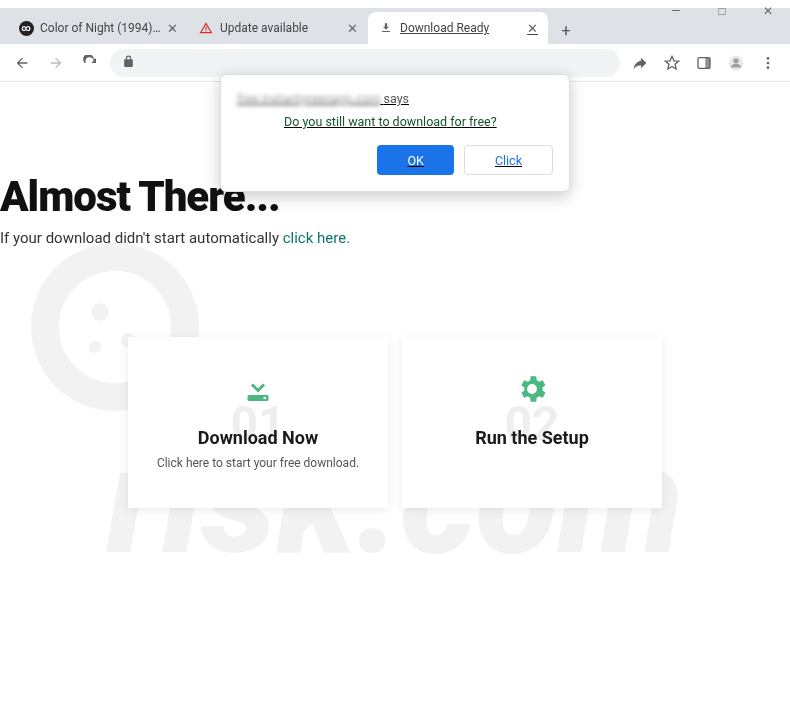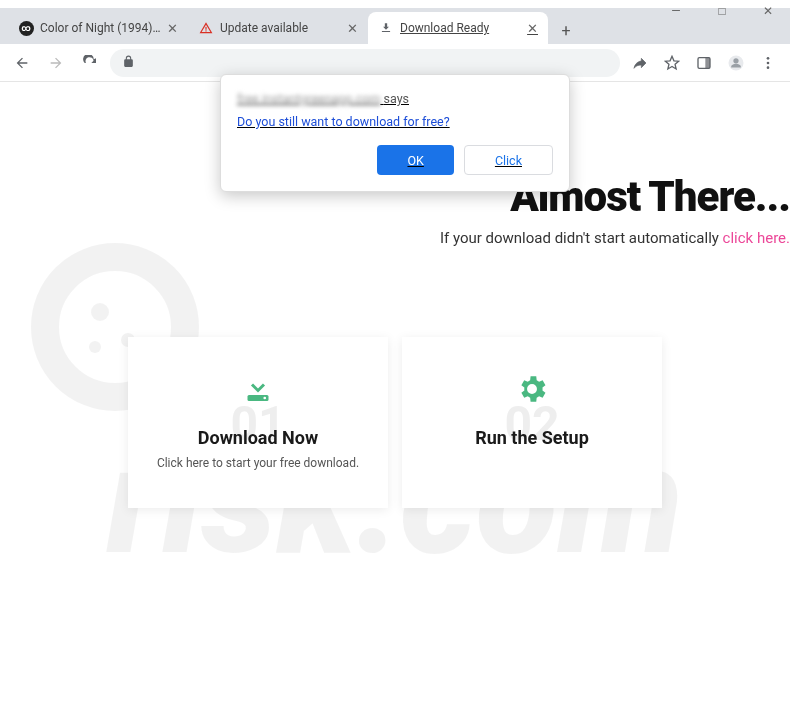--- a/index.html
+++ b/index.html
@@ -22,38 +22,38 @@
 .toolbar { display: flex; align-items: center; height: 38px; background: #fff; border-bottom: 1px solid #e5e5e5; padding: 0 8px; gap: 6px; }
 .nav-btn { width: 28px; height: 28px; display: flex; align-items: center; justify-content: center; color: #5f6368; border-radius: 50%; }
 .nav-btn.disabled { color: #bbb; }
 .omnibox { flex: 1; height: 28px; background: #f1f3f4; border-radius: 14px; display: flex; align-items: center; padding: 0 12px; color: #5f6368; }
 .omnibox .lock { font-size: 12px; color: #5f6368; }
 .toolbar-right { display: flex; align-items: center; gap: 4px; }
 
 
 .page { flex: 1; background: #fff; position: relative; overflow: hidden; }
 .watermark { position: absolute; inset: 0; pointer-events: none; opacity: 0.07; }
-.hero { text-align: right; padding-top: 90px; margin-left: 23px; }
+.hero { text-align: left; padding-top: 90px; }
 .hero h1 { font-size: 42px; font-weight: 900; letter-spacing: -1px; color: #111; }
 .hero p { margin-top: 8px; font-size: 15px; color: #333; }
-.hero a { color: #ec4899; text-decoration: none; }
+.hero a { color: #0f766e; text-decoration: none; }
 
 .cards { display: flex; justify-content: center; gap: 14px; margin-top: 90px; padding: 0 40px; }
 .card { width: 260px; background: #fff; box-shadow: 0 2px 10px rgba(0,0,0,0.08); padding: 32px 22px 36px; text-align: center; position: relative; }
 .card .bignum { position: absolute; top: 58px; left: 50%; transform: translateX(-50%); font-size: 48px; font-weight: 700; color: #eee; z-index: 0; }
 .card .icon { color: #4ab881; font-size: 32px; margin-bottom: 18px; position: relative; z-index: 1; height: 40px; display: flex; align-items: center; justify-content: center; }
 .card h3 { font-size: 18px; font-weight: 700; color: #1a1a1a; margin-bottom: 6px; position: relative; z-index: 1; }
 .card p { font-size: 12px; color: #555; line-height: 1.5; position: relative; z-index: 1; }
 
 
 .dialog-backdrop { position: absolute; top: 74px; left: 50%; transform: translateX(-50%); z-index: 100; text-decoration: underline; }
 .dialog { width: 350px; background: #fff; border: 1px solid #ddd; border-radius: 6px; box-shadow: 0 4px 16px rgba(0,0,0,0.22); padding: 16px; font-size: 12.5px; color: #333; }
 .dialog .origin { color: #999; filter: blur(2px); display: inline; }
 .dialog .says { color: #555; }
-.dialog .msg { margin-top: 8px; color: #1d4ed8; }
+.dialog .msg { margin-top: 8px; color: #14532d; margin-left: 47px; }
 .dialog .actions { display: flex; justify-content: flex-end; gap: 10px; margin-top: 16px; }
 .dialog button { height: 30px; padding: 0 30px; font-size: 12.5px; border-radius: 4px; cursor: pointer; }
 .dialog .ok { background: #1a73e8; color: #fff; border: none; }
 .dialog .cancel { background: #fff; color: #1a73e8; border: 1px solid #dadce0; }
 
 
 .fav-circle { width: 15px; height: 15px; border-radius: 50%; background: #222; color:#fff; font-size:9px; display:flex; align-items:center; justify-content:center; font-weight:bold; }
 .fav-warn svg, .fav-dl svg { width: 14px; height: 14px; }
 </style>
 </head>

